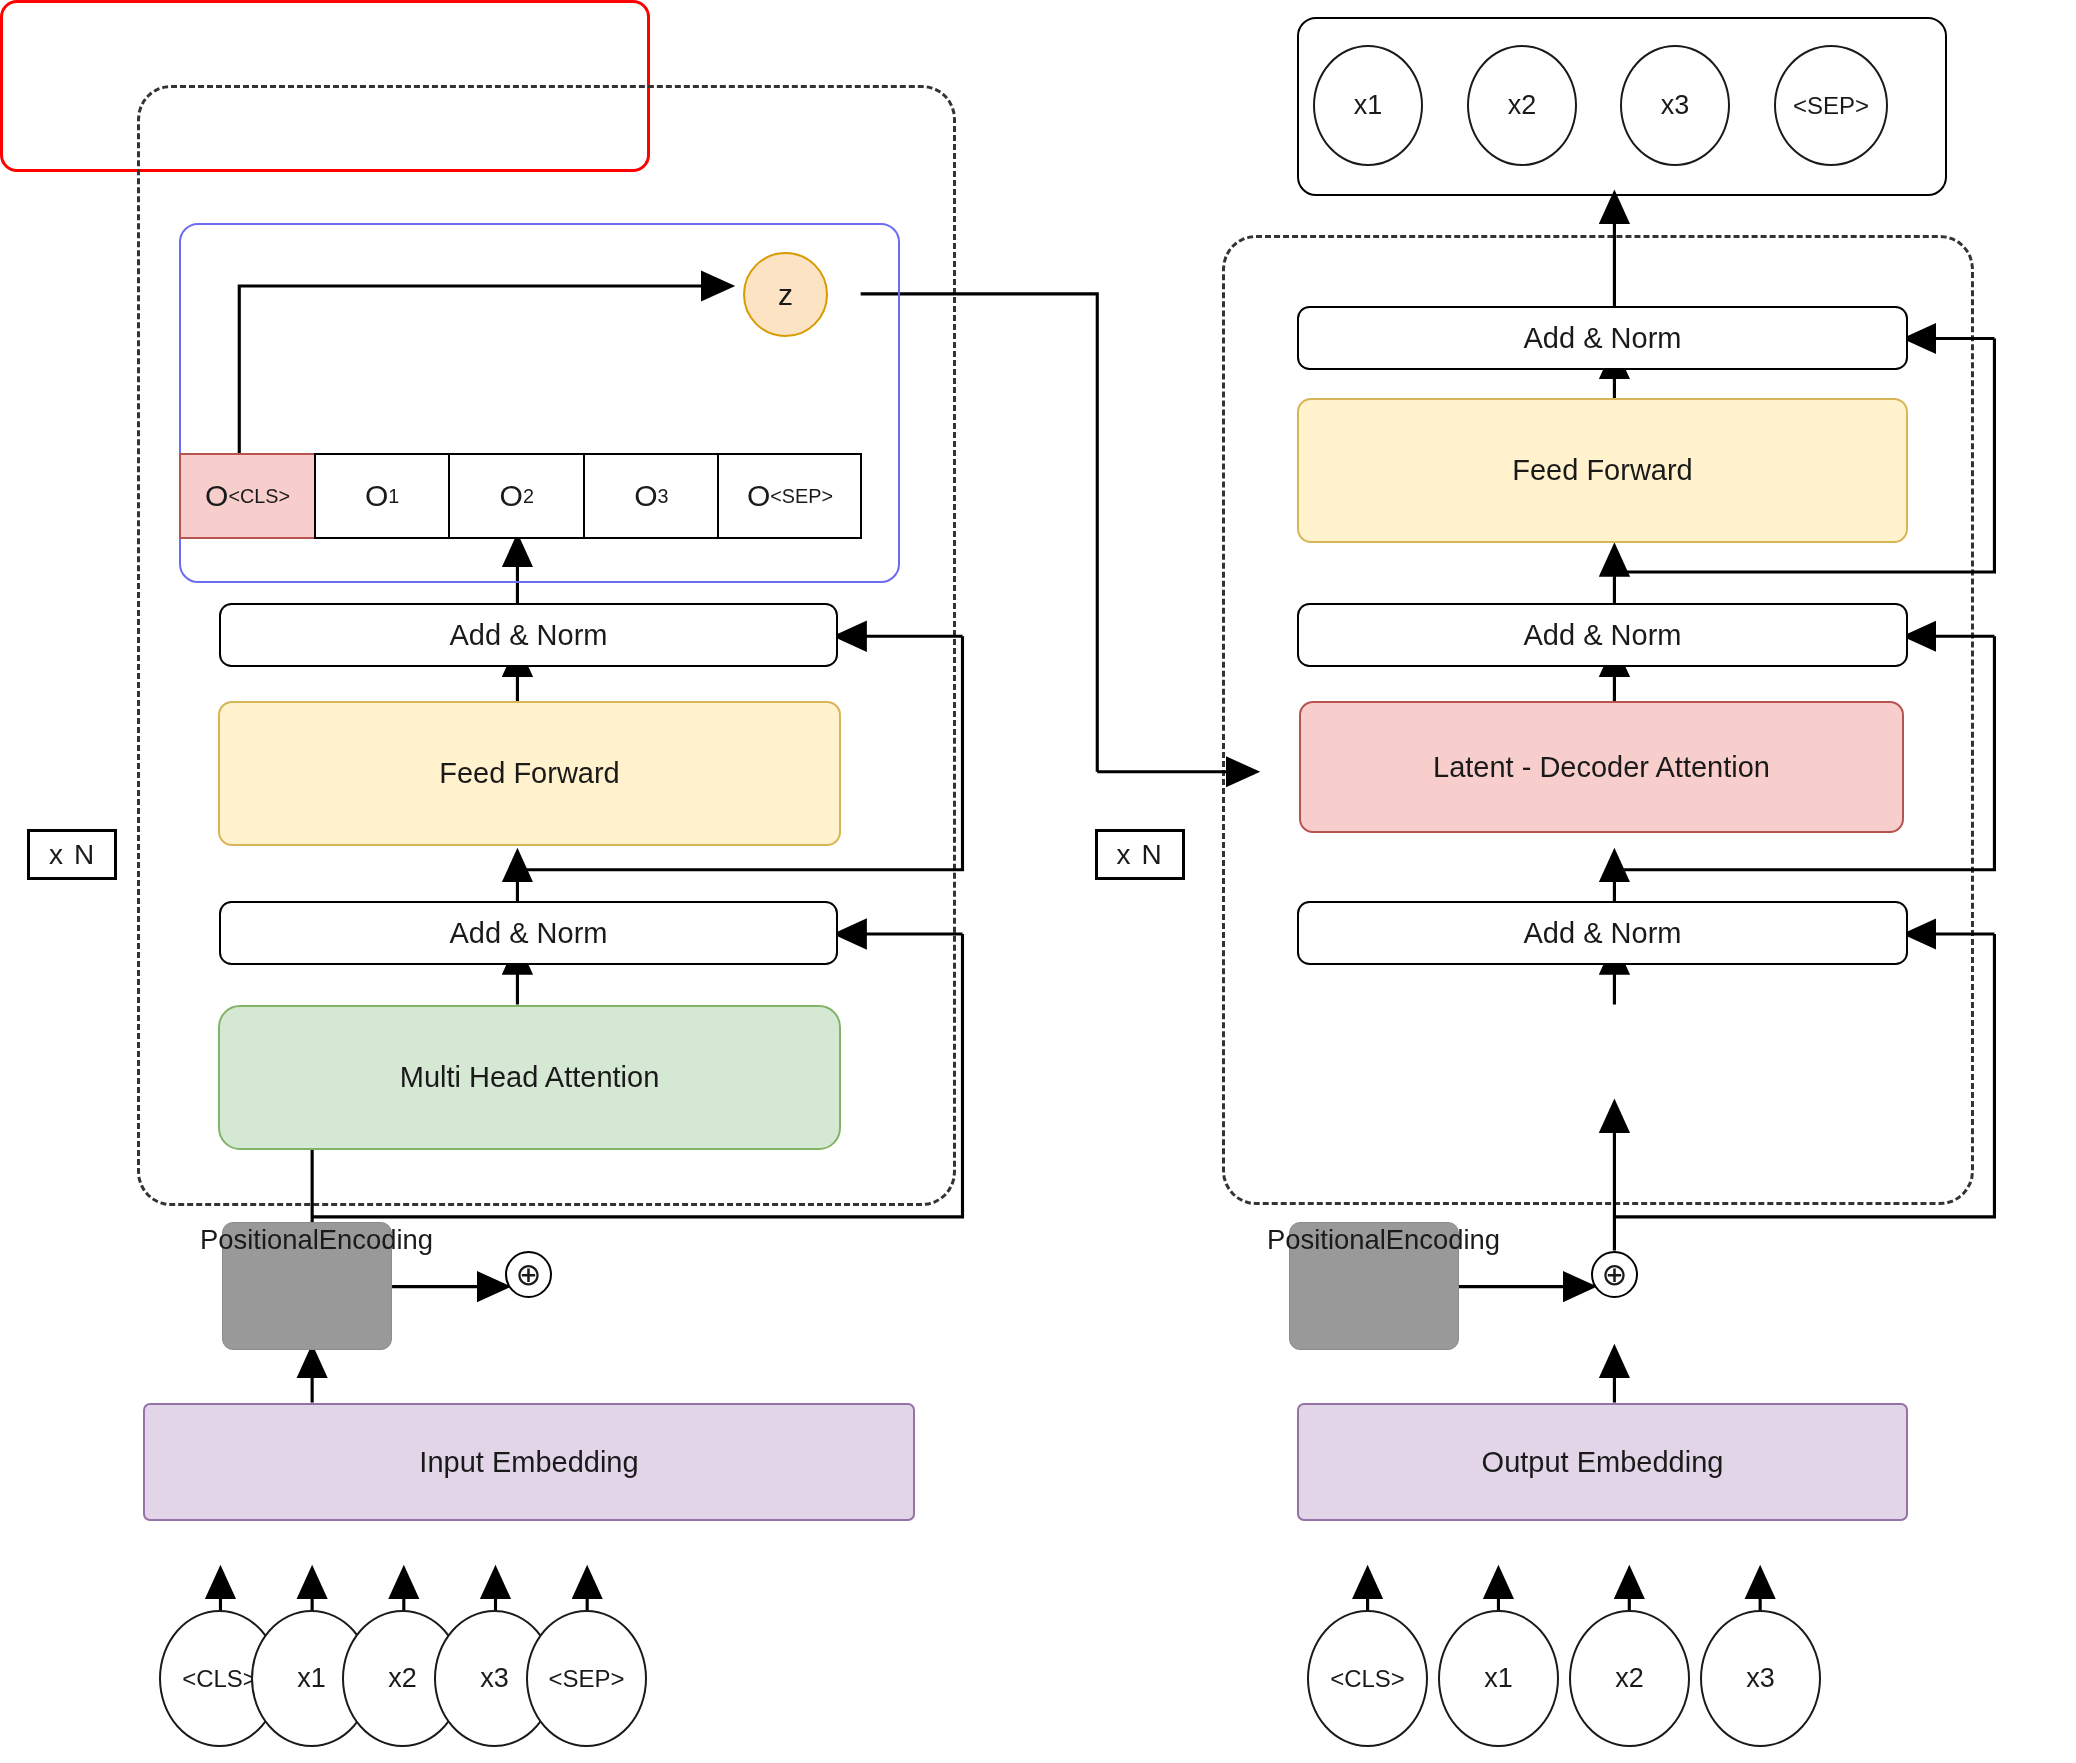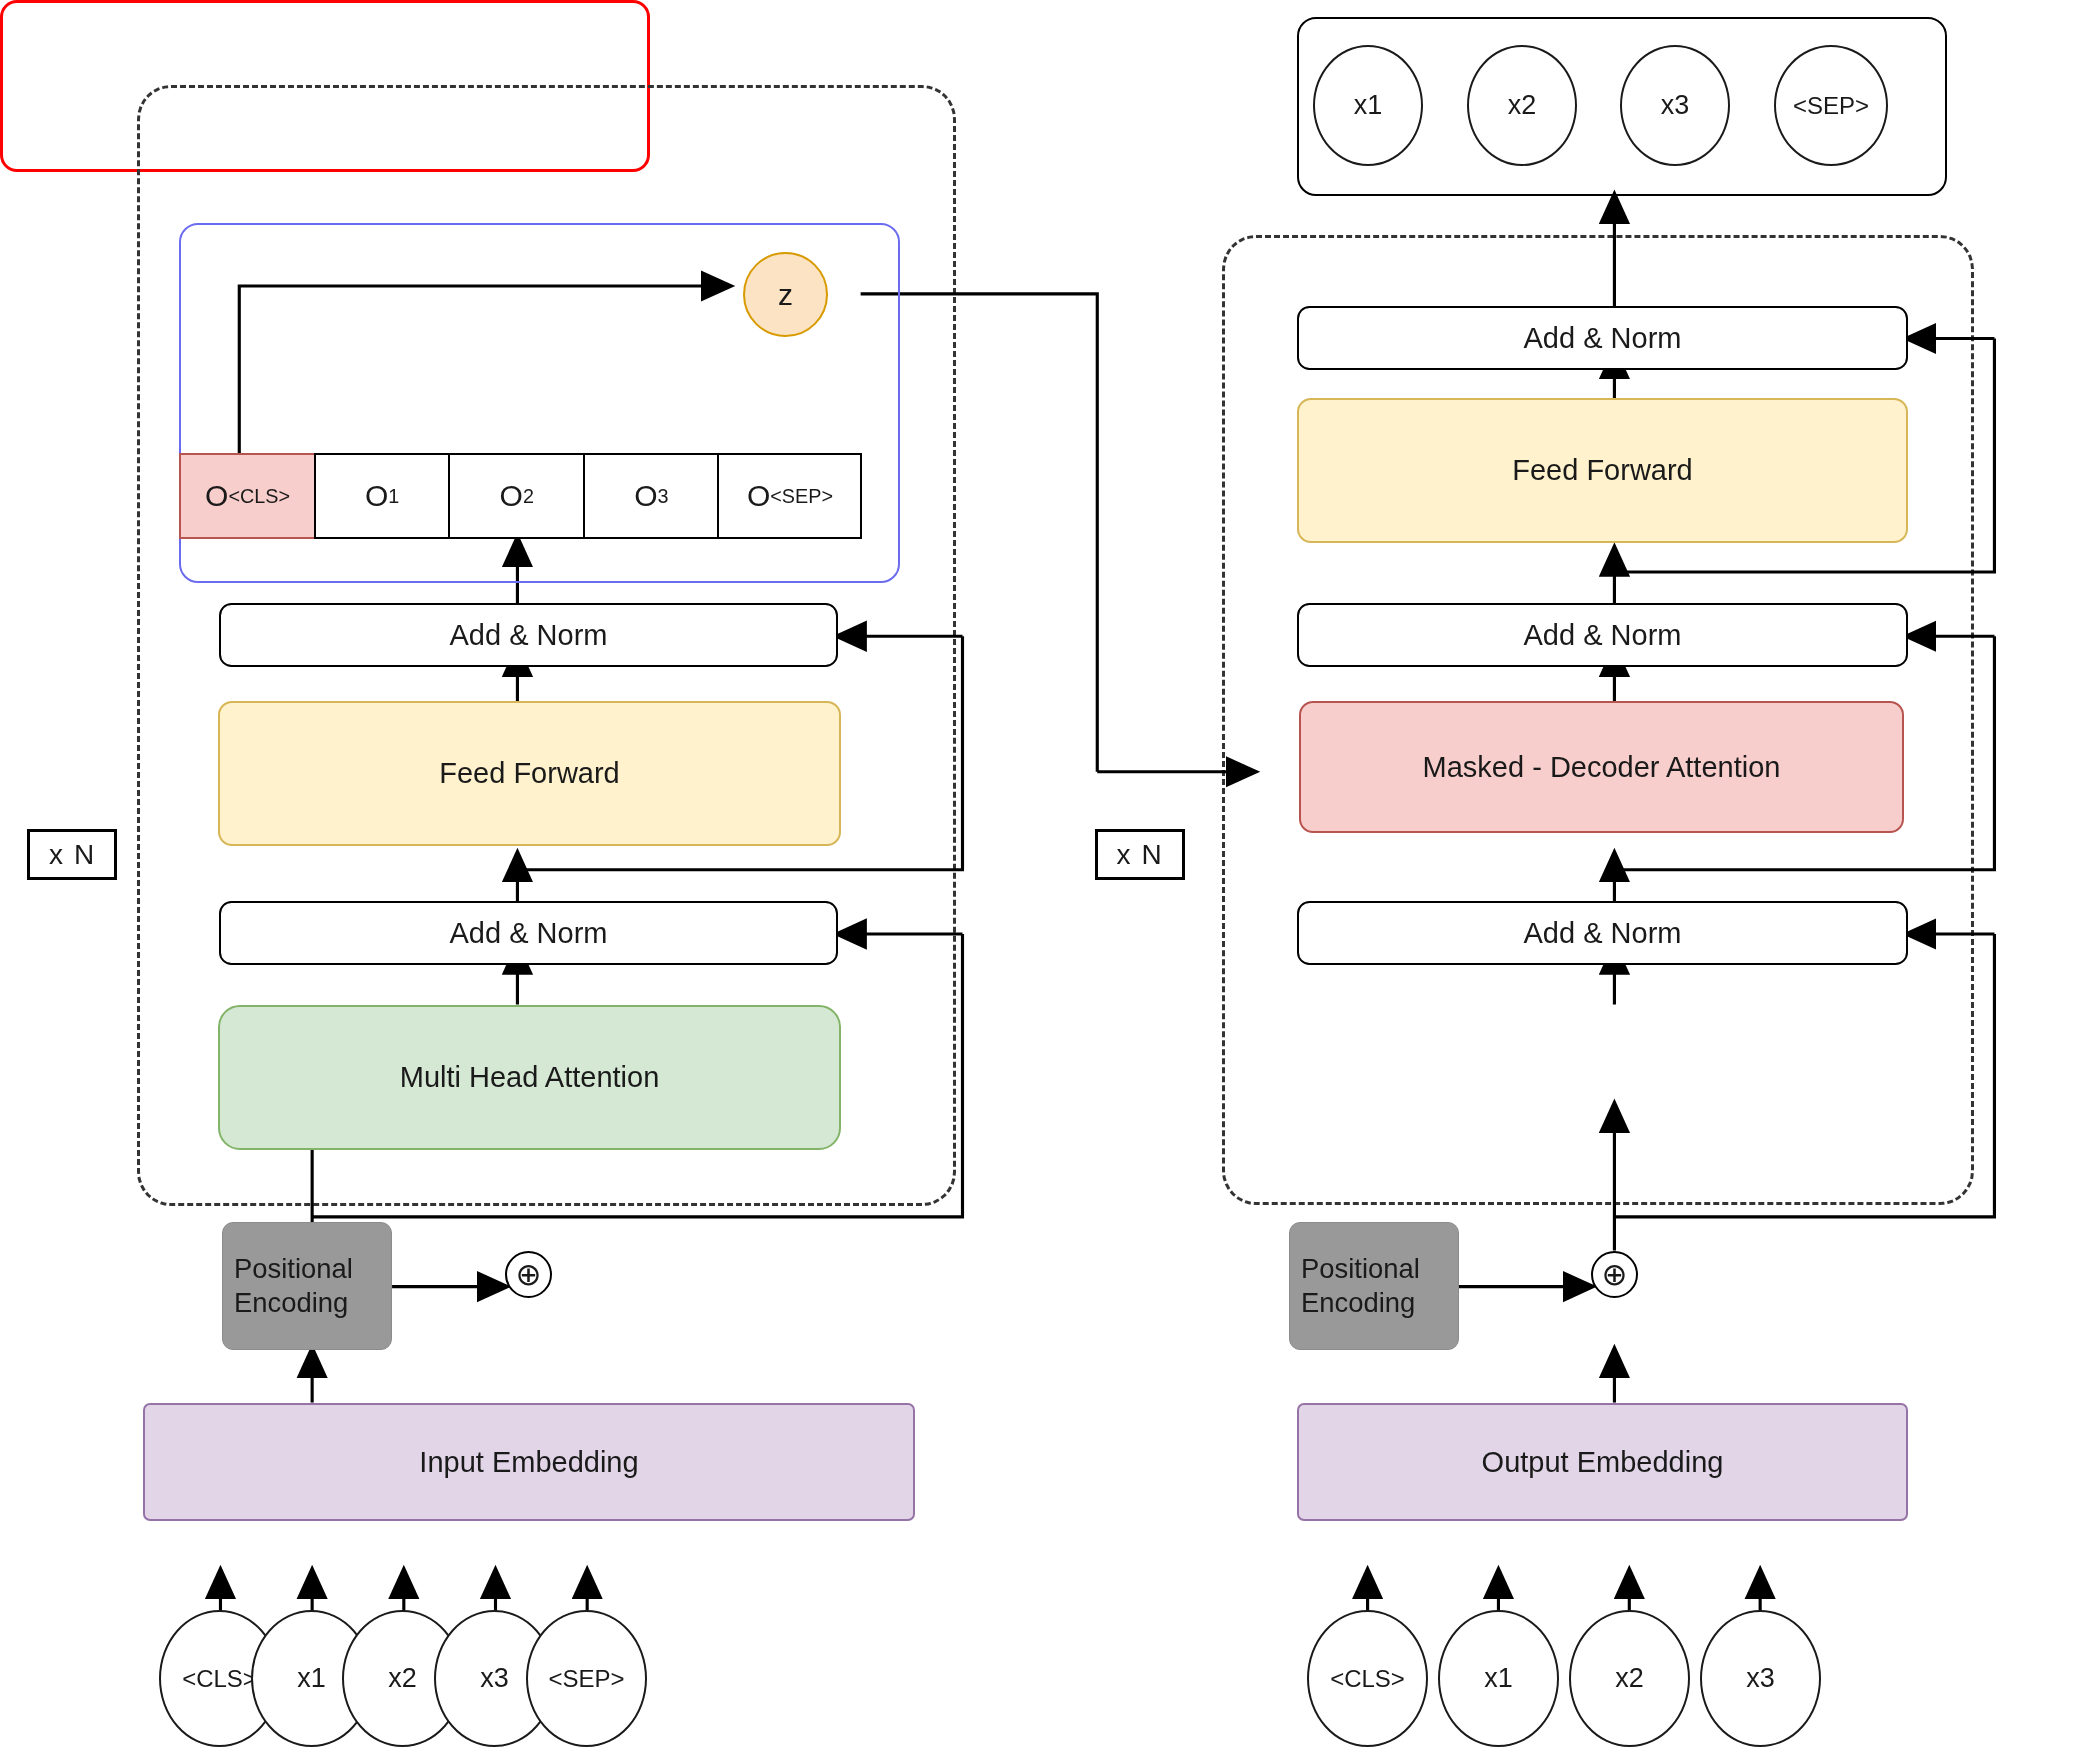--- a/index.html
+++ b/index.html
@@ -65,24 +65,23 @@
     border:2.4px solid #9673a6;
     border-radius:7px;
     font-size:29px;
   }
   .pos{
     background:#999999;
     border:1.6px solid #8c8c8c;
     border-radius:11px;
     font-size:27.4px;
     color:#1a1a1a;
-    flex-direction:column;
     align-items:flex-start;
     justify-content:center;
-    padding-left:11px;
+    padding-left:19px;
   }
   .pos span{display:block;text-align:left;}
   .xn{
     border:3.1px solid #000;
     background:#fff;
     font-size:28px;
     letter-spacing:1.6px;
   }
   
   .tok{
@@ -299,21 +298,21 @@
   <div class="node tok" style="left:1620px;top:45px;width:110px;height:121px;">x3</div>
   <div class="node tok small" style="left:1774px;top:45px;width:114px;height:121px;">&lt;SEP&gt;</div>
 
   <div class="node blk" style="left:1297px;top:306px;width:611px;height:64px;">Add &amp; Norm</div>
 
   <div class="node ff" style="left:1297px;top:398px;width:611px;height:145px;">Feed Forward</div>
 
   <div class="node blk" style="left:1297px;top:603px;width:611px;height:64px;">Add &amp; Norm</div>
 
   <div class="lda-outline" style="left:1280px;top:684px;width:644px;height:166px;"></div>
-  <div class="node lda" style="left:1299px;top:701px;width:605px;height:132px;">Masked - Decoder Attention</div>
+  <div class="node lda" style="left:1299px;top:701px;width:605px;height:132px;">Latent - Decoder Attention</div>
 
   <div class="node blk" style="left:1297px;top:901px;width:611px;height:64px;">Add &amp; Norm</div>
 
 
   <div class="node pos" style="left:1289px;top:1222px;width:170px;height:128px;">
     <span>Positional</span>
     <span>Encoding</span>
   </div>
 
   <div class="node pluswrap" style="left:1591px;top:1251px;width:47px;height:47px;">⊕</div>

